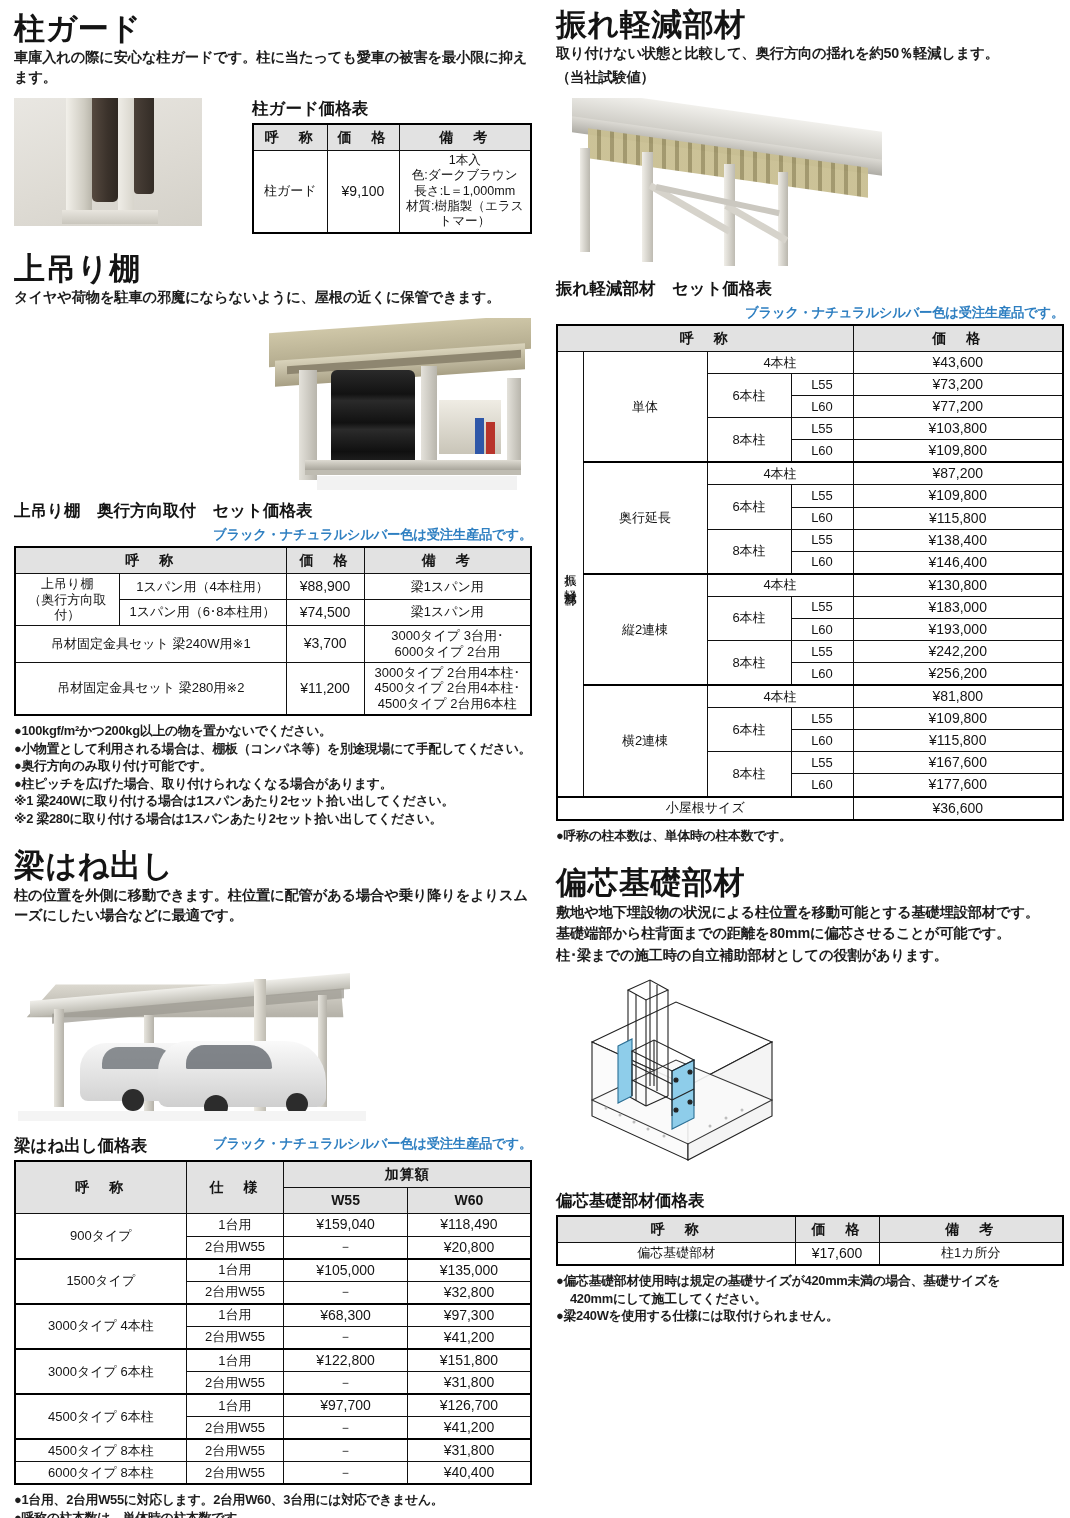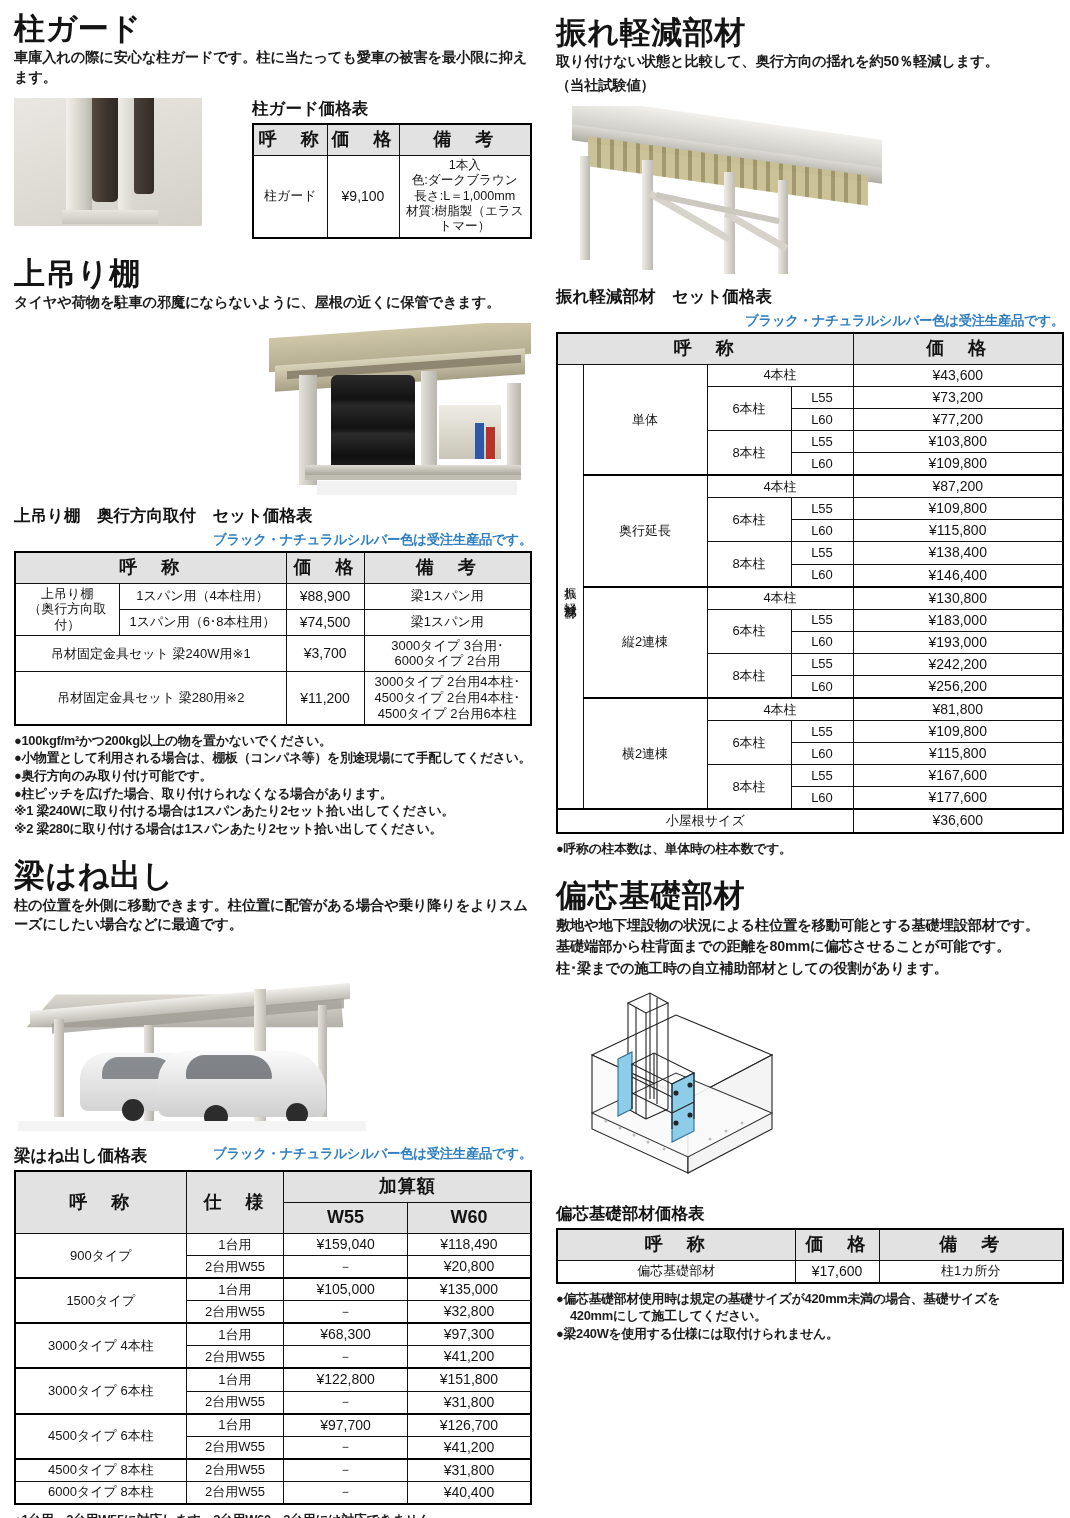--- a/index.html
+++ b/index.html
@@ -9,21 +9,21 @@
   }
   body {
     width: 1070px; height: 1518px;
     font-family: "Liberation Sans", "DejaVu Sans", sans-serif;
     color: #1a1a1a;
     position: relative;
     overflow: hidden;
   }
   .page { position: relative; width: 1070px; height: 1518px; padding: 0; }
   .col-left  { position: absolute; left: 14px;  top: 12px; width: 518px; }
-  .col-right { position: absolute; left: 556px; top: 16px; width: 508px; }
+  .col-right { position: absolute; left: 556px; top: 8px; width: 508px; }
 
   h1.sec-title {
     font-size: 31px; font-weight: bold; letter-spacing: 0.5px;
     margin: 0 0 3px 0; line-height: 1.08; color: #141414;
   }
   p.sec-desc {
     font-size: 14.3px; line-height: 1.38; margin: 0 0 10px 0;
     font-weight: bold; color: #1d1d1d; letter-spacing: -0.2px;
   }
   h2.tbl-title {
@@ -40,21 +40,21 @@
     border-collapse: collapse; width: 100%;
     font-size: 13px; background: #fff;
   }
   table.pt td, table.pt th {
     border: 1px solid #111; padding: 2px 4px; text-align: center;
     font-weight: normal; line-height: 1.22; color: #141414;
   }
   table.pt { border: 2.5px solid #000; }
   table.pt thead th {
     background: #e2e2e2; font-weight: bold; letter-spacing: 3px;
-    padding: 4px 4px; font-size: 18px;
+    padding: 4px 4px; font-size: 14px;
   }
   td.price { text-align: right; font-weight: bold; padding-right: 9px; font-size: 14px; }
   td.price-c { text-align: center; font-weight: bold; font-size: 14px; }
   td.dash { text-align: center; font-weight: bold; }
   td.remark { text-align: left; padding-left: 5px; font-size: 12.6px; line-height: 1.2; }
   .thick-top { border-top: 2.2px solid #000 !important; }
 
   ul.notes { list-style: none; margin: 6px 0 0 0; padding: 0; }
   ul.notes li {
     font-size: 12.9px; line-height: 1.36; font-weight: bold;

